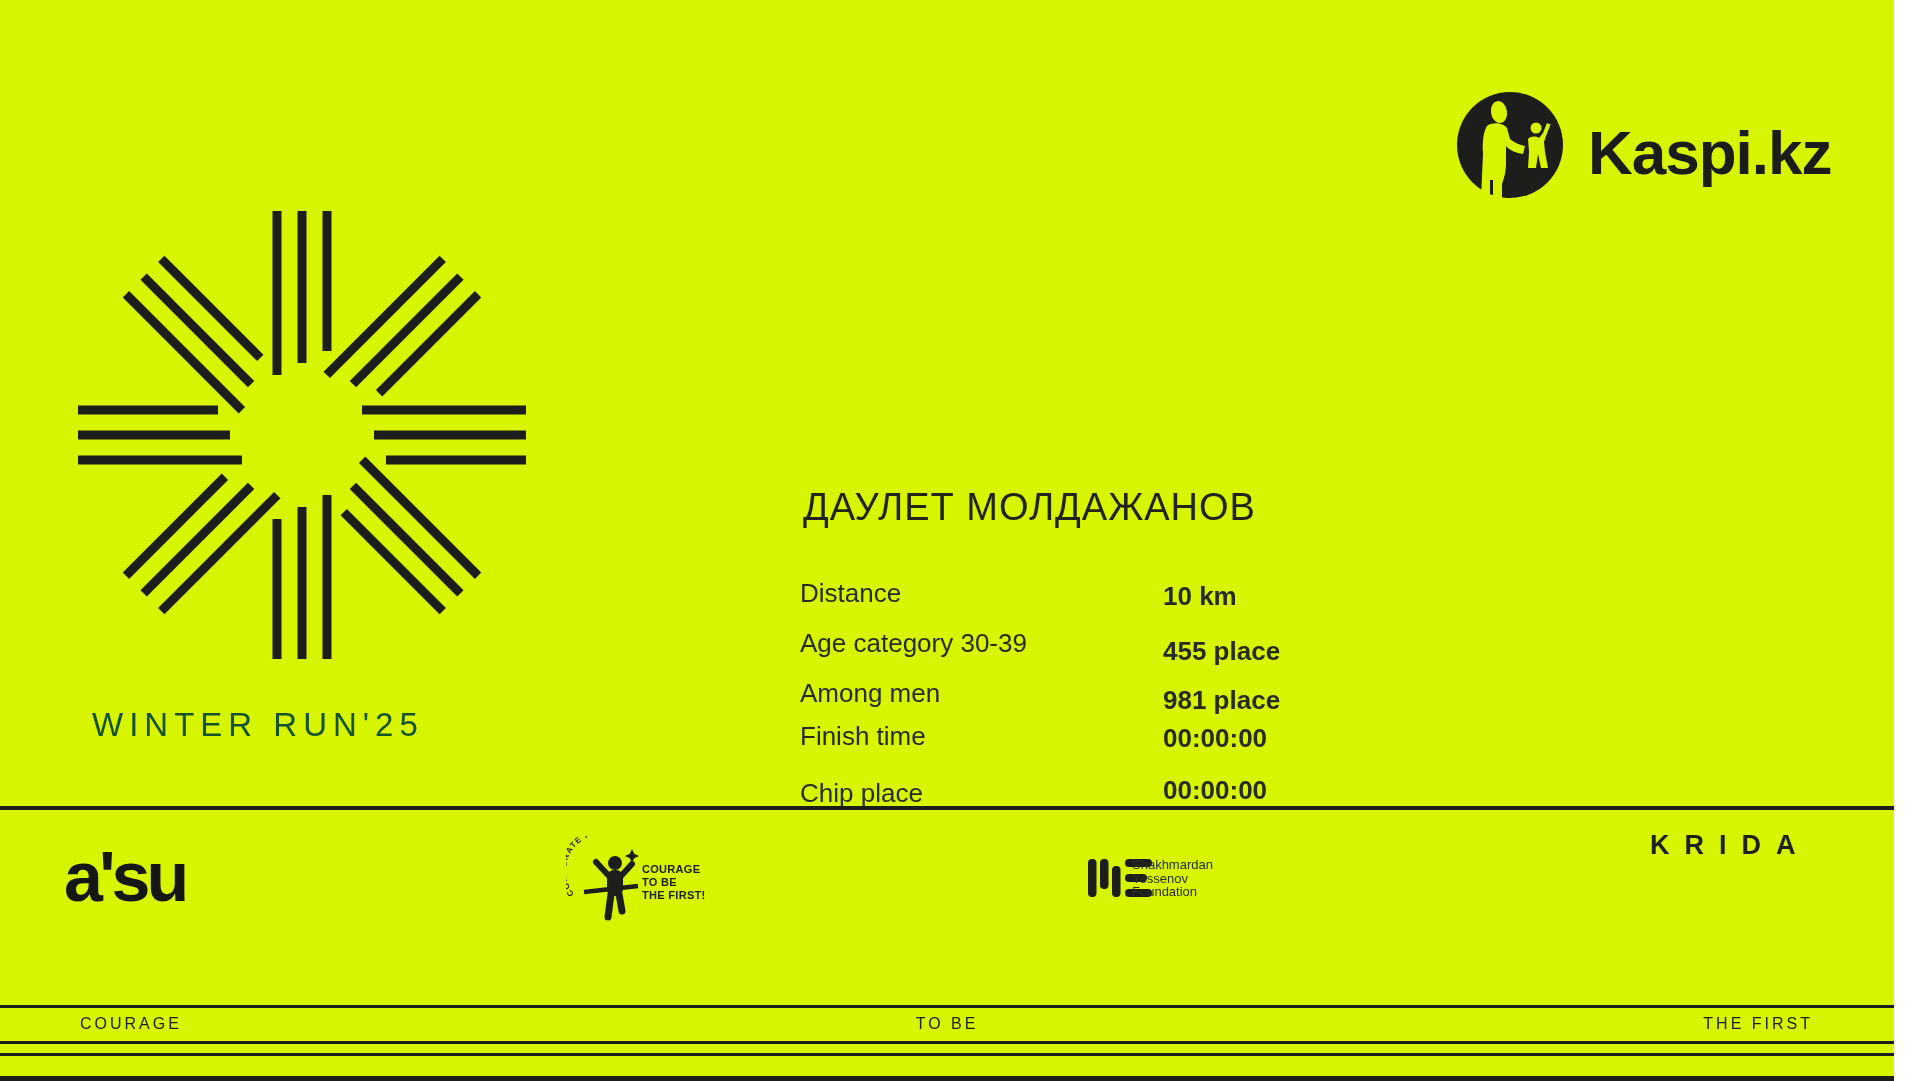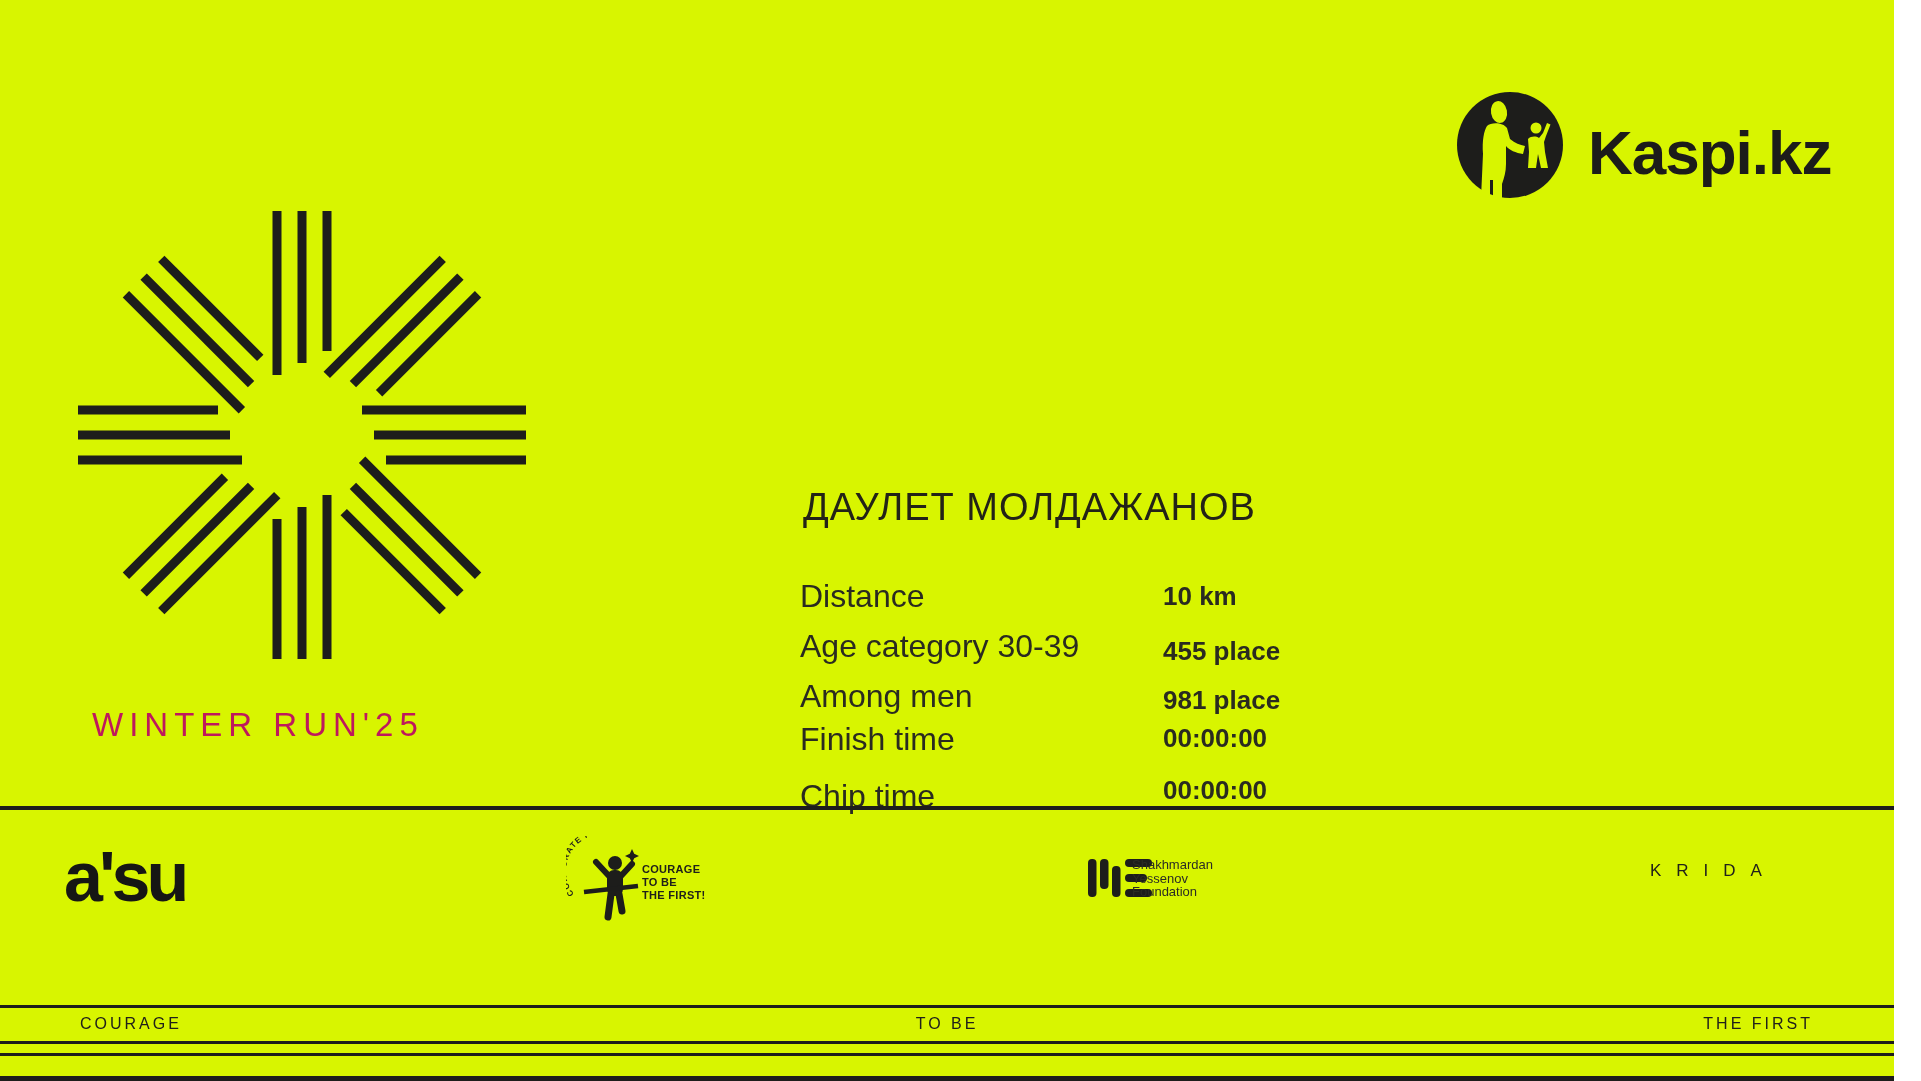--- a/index.html
+++ b/index.html
@@ -10,27 +10,27 @@
     color:#1d1d1a;
   }
   .abs{position:absolute;line-height:1;}
 
   
   .kaspi-logo{left:1457px;top:92px;width:106px;height:106px;}
   .kaspi-word{left:1588px;top:122px;font-size:62px;font-weight:700;letter-spacing:-1px;color:#1c1c1a;}
 
   
   .snowflake{left:62px;top:195px;width:480px;height:480px;}
-  .event-title{left:92px;top:708px;font-size:33px;font-weight:500;letter-spacing:6px;color:#be185d;white-space:nowrap;}
+  .event-title{left:92px;top:708px;font-size:33px;font-weight:500;letter-spacing:6px;color:#14532d;white-space:nowrap;}
 
   
   .cert-heading{left:938px;top:282px;font-size:121px;font-weight:500;letter-spacing:12px;color:#151513;white-space:nowrap;}
   .recipient{left:803px;top:488px;font-size:38px;font-weight:400;letter-spacing:1px;color:#232317;white-space:nowrap;}
 
-  .row-label{left:800px;font-size:32px;color:#2a2b20;white-space:nowrap;}
+  .row-label{left:800px;font-size:26px;color:#2a2b20;white-space:nowrap;}
   .row-value{left:1163px;font-size:26px;color:#2a2b20;white-space:nowrap;font-weight:bold;}
   .r0l{top:580px}.r0v{top:583px}
   .r1l{top:630px}.r1v{top:638px}
   .r2l{top:680px}.r2v{top:687px}
   .r3l{top:723px}.r3v{top:725px}
   .r4l{top:780px}.r4v{top:777px}
 
   
   .rule{left:0;width:1921px;background:#1d1d1b;}
   .rule-footer-top{top:806px;height:4px;}
@@ -38,21 +38,21 @@
   .rule-b2{top:1041px;height:3px;}
   .rule-b3{top:1053px;height:3px;}
   .rule-bottom{top:1076px;height:5px;}
 
   
   .asu{left:64px;top:842px;font-size:70px;font-weight:700;letter-spacing:-4px;color:#161614;}
   .cf-logo{left:566px;top:836px;width:82px;height:88px;}
   .cf-slogan{left:642px;top:863px;font-size:11px;font-weight:700;line-height:13px;letter-spacing:0.3px;color:#20211a;}
   .ye-logo{left:1088px;top:858px;width:74px;height:40px;}
   .ye-text{left:1132px;top:858px;font-size:13px;line-height:13.5px;color:#2b2c24;}
-  .krida{left:1650px;top:862px;font-size:17px;font-weight:400;letter-spacing:15px;color:#20211a;white-space:nowrap;}
+  .krida{left:1650px;top:832px;font-size:27px;font-weight:700;letter-spacing:15px;color:#20211a;white-space:nowrap;}
 
   
   .motto{top:1016px;font-size:16px;letter-spacing:3px;color:#20211a;white-space:nowrap;}
   .motto-left{left:80px;}
   .motto-center{left:50%;transform:translateX(-50%);}
   .motto-right{right:81px;}
 
   svg .ink{fill:#1d1d1b;}
   svg .bg{fill:#d8f500;}
 </style>
@@ -97,21 +97,21 @@
   <div class="abs recipient">ДАУЛЕТ МОЛДАЖАНОВ</div>
 
   <div class="abs row-label r0l">Distance</div>
   <div class="abs row-value r0v">10 km</div>
   <div class="abs row-label r1l">Age category 30-39</div>
   <div class="abs row-value r1v">455 place</div>
   <div class="abs row-label r2l">Among men</div>
   <div class="abs row-value r2v">981 place</div>
   <div class="abs row-label r3l">Finish time</div>
   <div class="abs row-value r3v">00:00:00</div>
-  <div class="abs row-label r4l">Chip time</div>
+  <div class="abs row-label r4l">Chip place</div>
   <div class="abs row-value r4v">00:00:00</div>
 
   <div class="abs rule rule-footer-top"></div>
 
   <div class="abs asu">a'su</div>
 
   <svg class="abs cf-logo" viewBox="0 0 82 88" xmlns="http://www.w3.org/2000/svg">
     <defs>
         <path id="cfArc" d="M8 58 A35 35 0 0 1 66 12" fill="none"></path>
       </defs>

